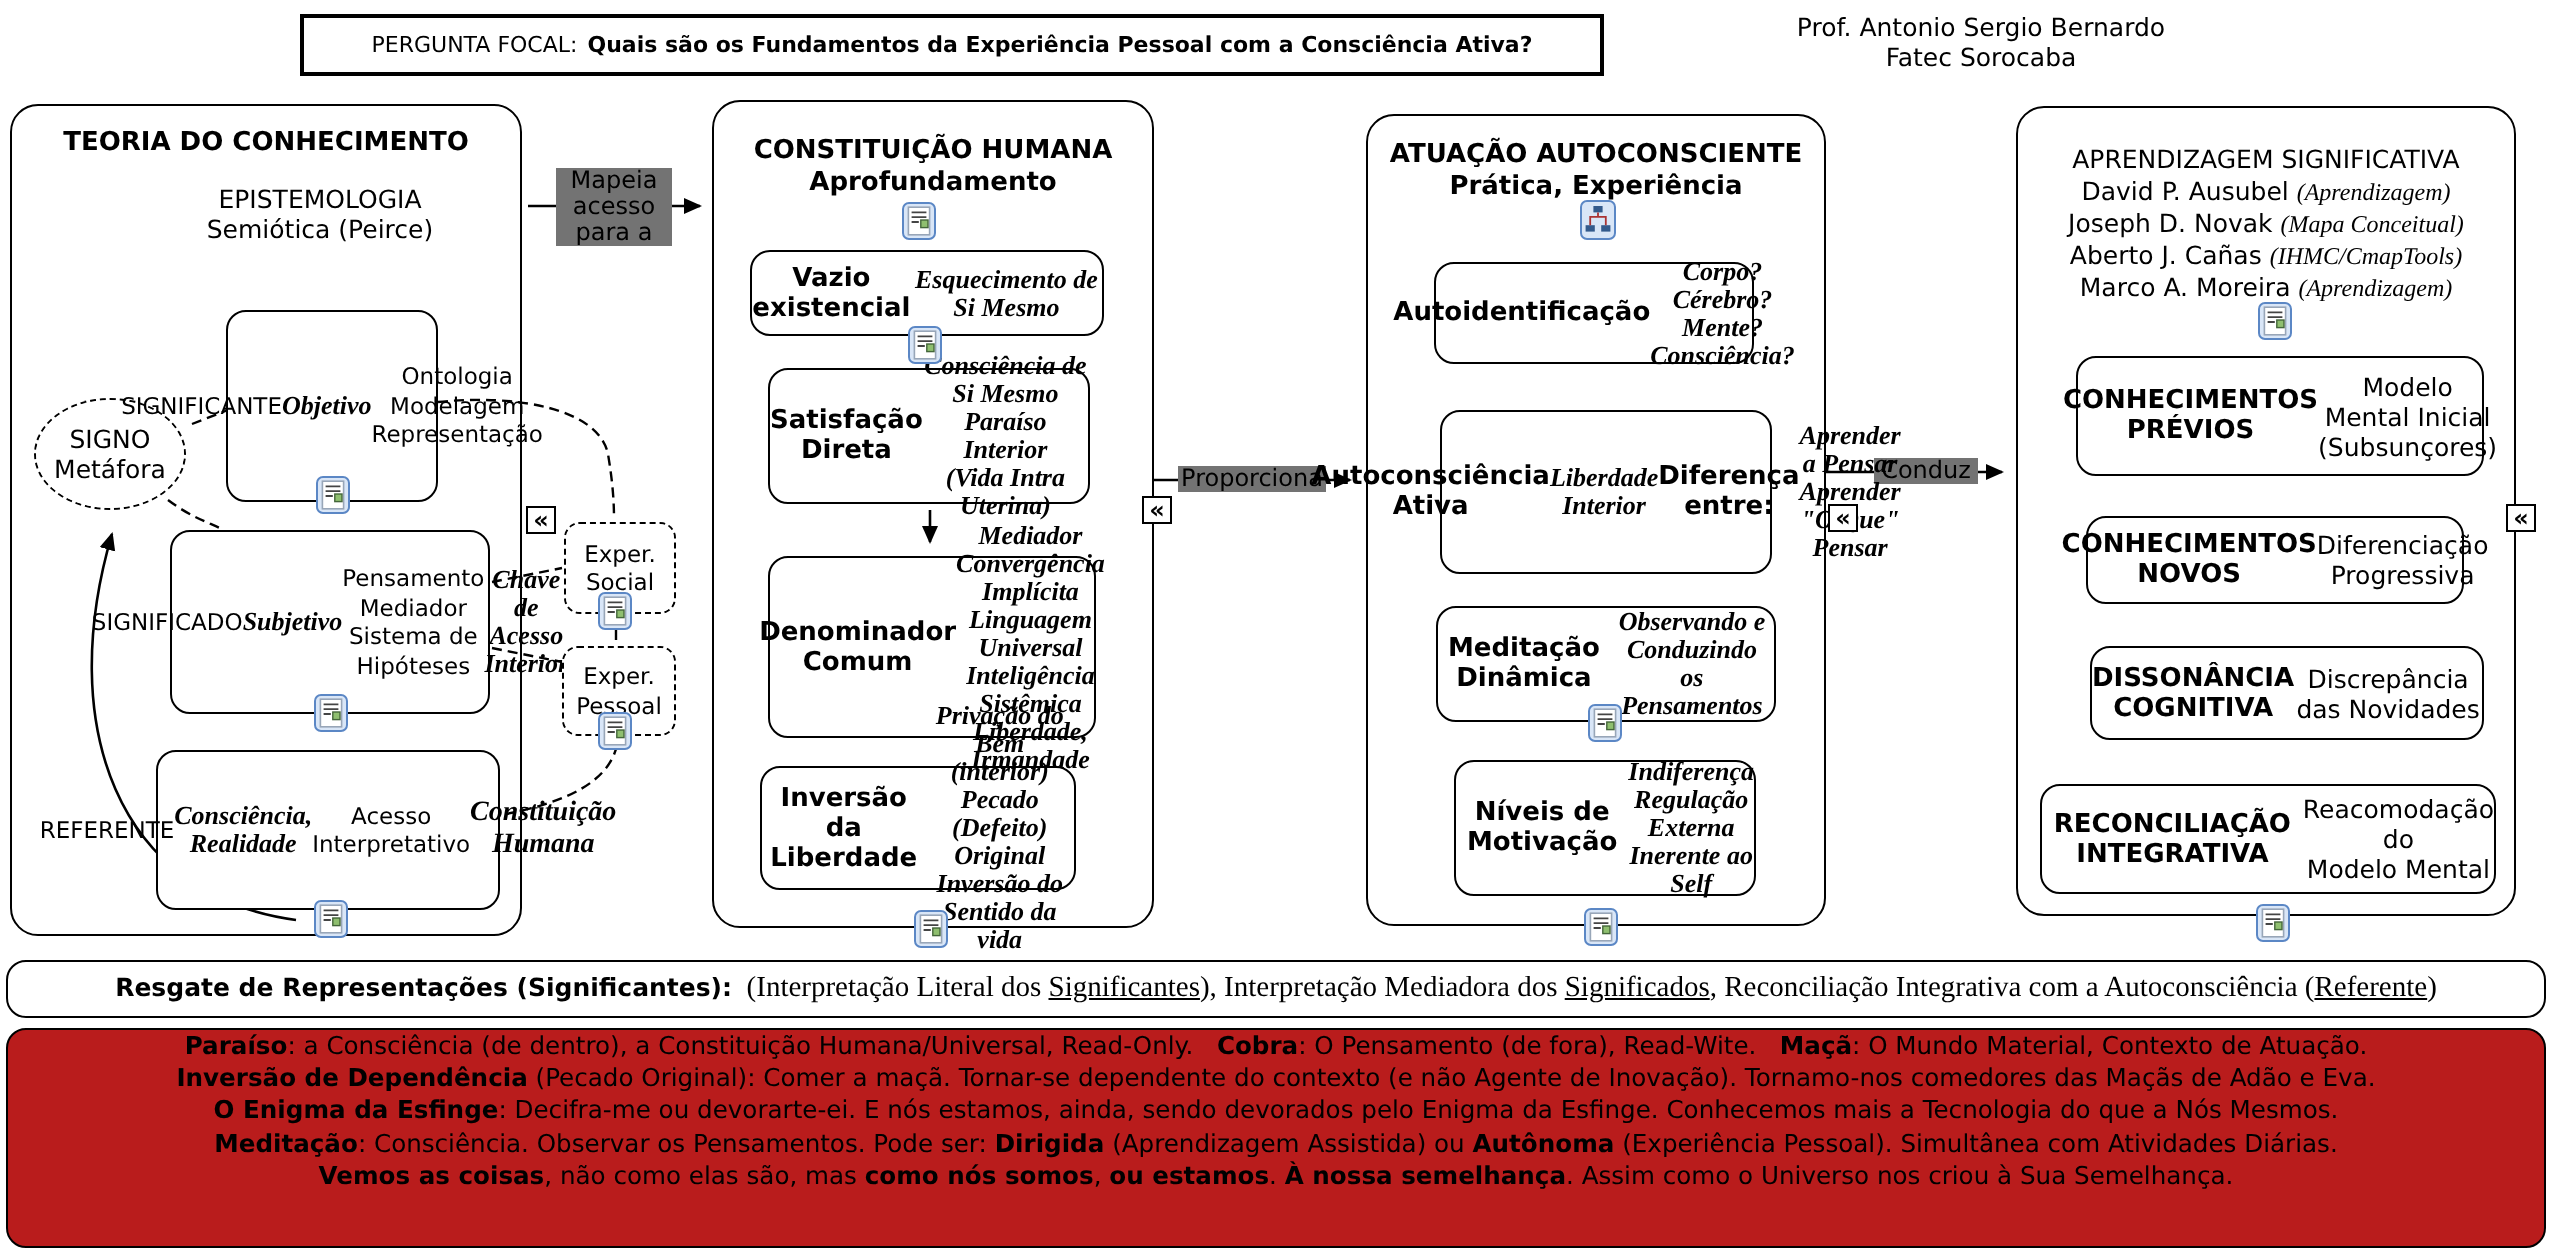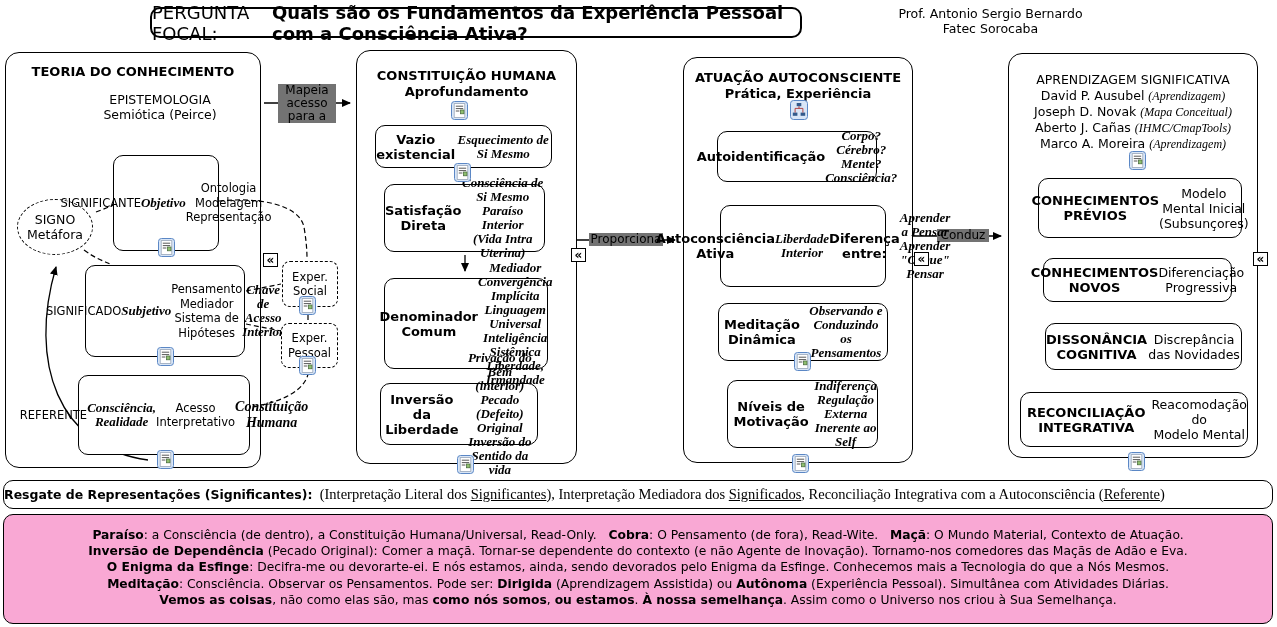--- a/index.html
+++ b/index.html
@@ -16,30 +16,30 @@
   .t12{font-size:11.5px;line-height:14.5px}
   .t125{font-size:12.5px;line-height:15px}
   .scr{font-family:"Liberation Serif","DejaVu Serif",serif;font-style:italic;font-weight:bold;
        font-size:13px;line-height:14px}
   .scrL{font-size:14px;line-height:16px}
   .colhead{font-weight:bold;font-size:13px;line-height:16px;text-align:center}
   .colheadR{font-size:12.5px;line-height:15px;text-align:center}
   .lbl{background:#737373;font-size:12px;line-height:13px;text-align:center}
   .collapse{border:1.5px solid #000;background:#fff;font-weight:bold;font-size:12px;line-height:13px;
             text-align:center;width:15px;height:14px;box-sizing:border-box}
-  .focal{border:2.5px solid #000;border-radius:10px;background:#fff;display:flex;align-items:center;
-         justify-content:center;font-size:18px;box-sizing:border-box}
+  .focal{border:2.5px solid #000;border-radius:0;background:#fff;display:flex;align-items:center;
+         justify-content:center;font-size:11px;box-sizing:border-box}
   .focal .q{font-weight:bold;margin-left:5px}
   .author{font-size:12.5px;line-height:15px;text-align:center}
   .note{font-family:"Liberation Serif","DejaVu Serif",serif;font-style:italic;font-size:12px;margin-left:4px}
   .strip1{border:1.5px solid #000;border-radius:10px;background:#fff;box-sizing:border-box;
-          display:flex;align-items:center;justify-content:flex-start;
+          display:flex;align-items:center;justify-content:center;
           font-family:"Liberation Serif","DejaVu Serif",serif;font-size:14.5px;white-space:pre-wrap}
   .strip1 .sg-s{font-family:"DejaVu Sans","Liberation Sans",sans-serif;font-size:12.5px}
-  .footer{border:1.5px solid #000;border-radius:10px;background:#f9a8d4;box-sizing:border-box;padding-top:12px}
+  .footer{border:1.5px solid #000;border-radius:10px;background:#b91c1c;box-sizing:border-box;padding-top:0}
   .fline{text-align:center;font-size:12.3px;line-height:16.2px;white-space:pre-wrap}
   .sg-b{font-weight:bold}
   .sg-u{text-decoration:underline}
   .icw{width:17px;height:19px}
   .icw2{width:18px;height:20px}
 </style>
 </head>
 <body>
 
 <div id="canvas">

